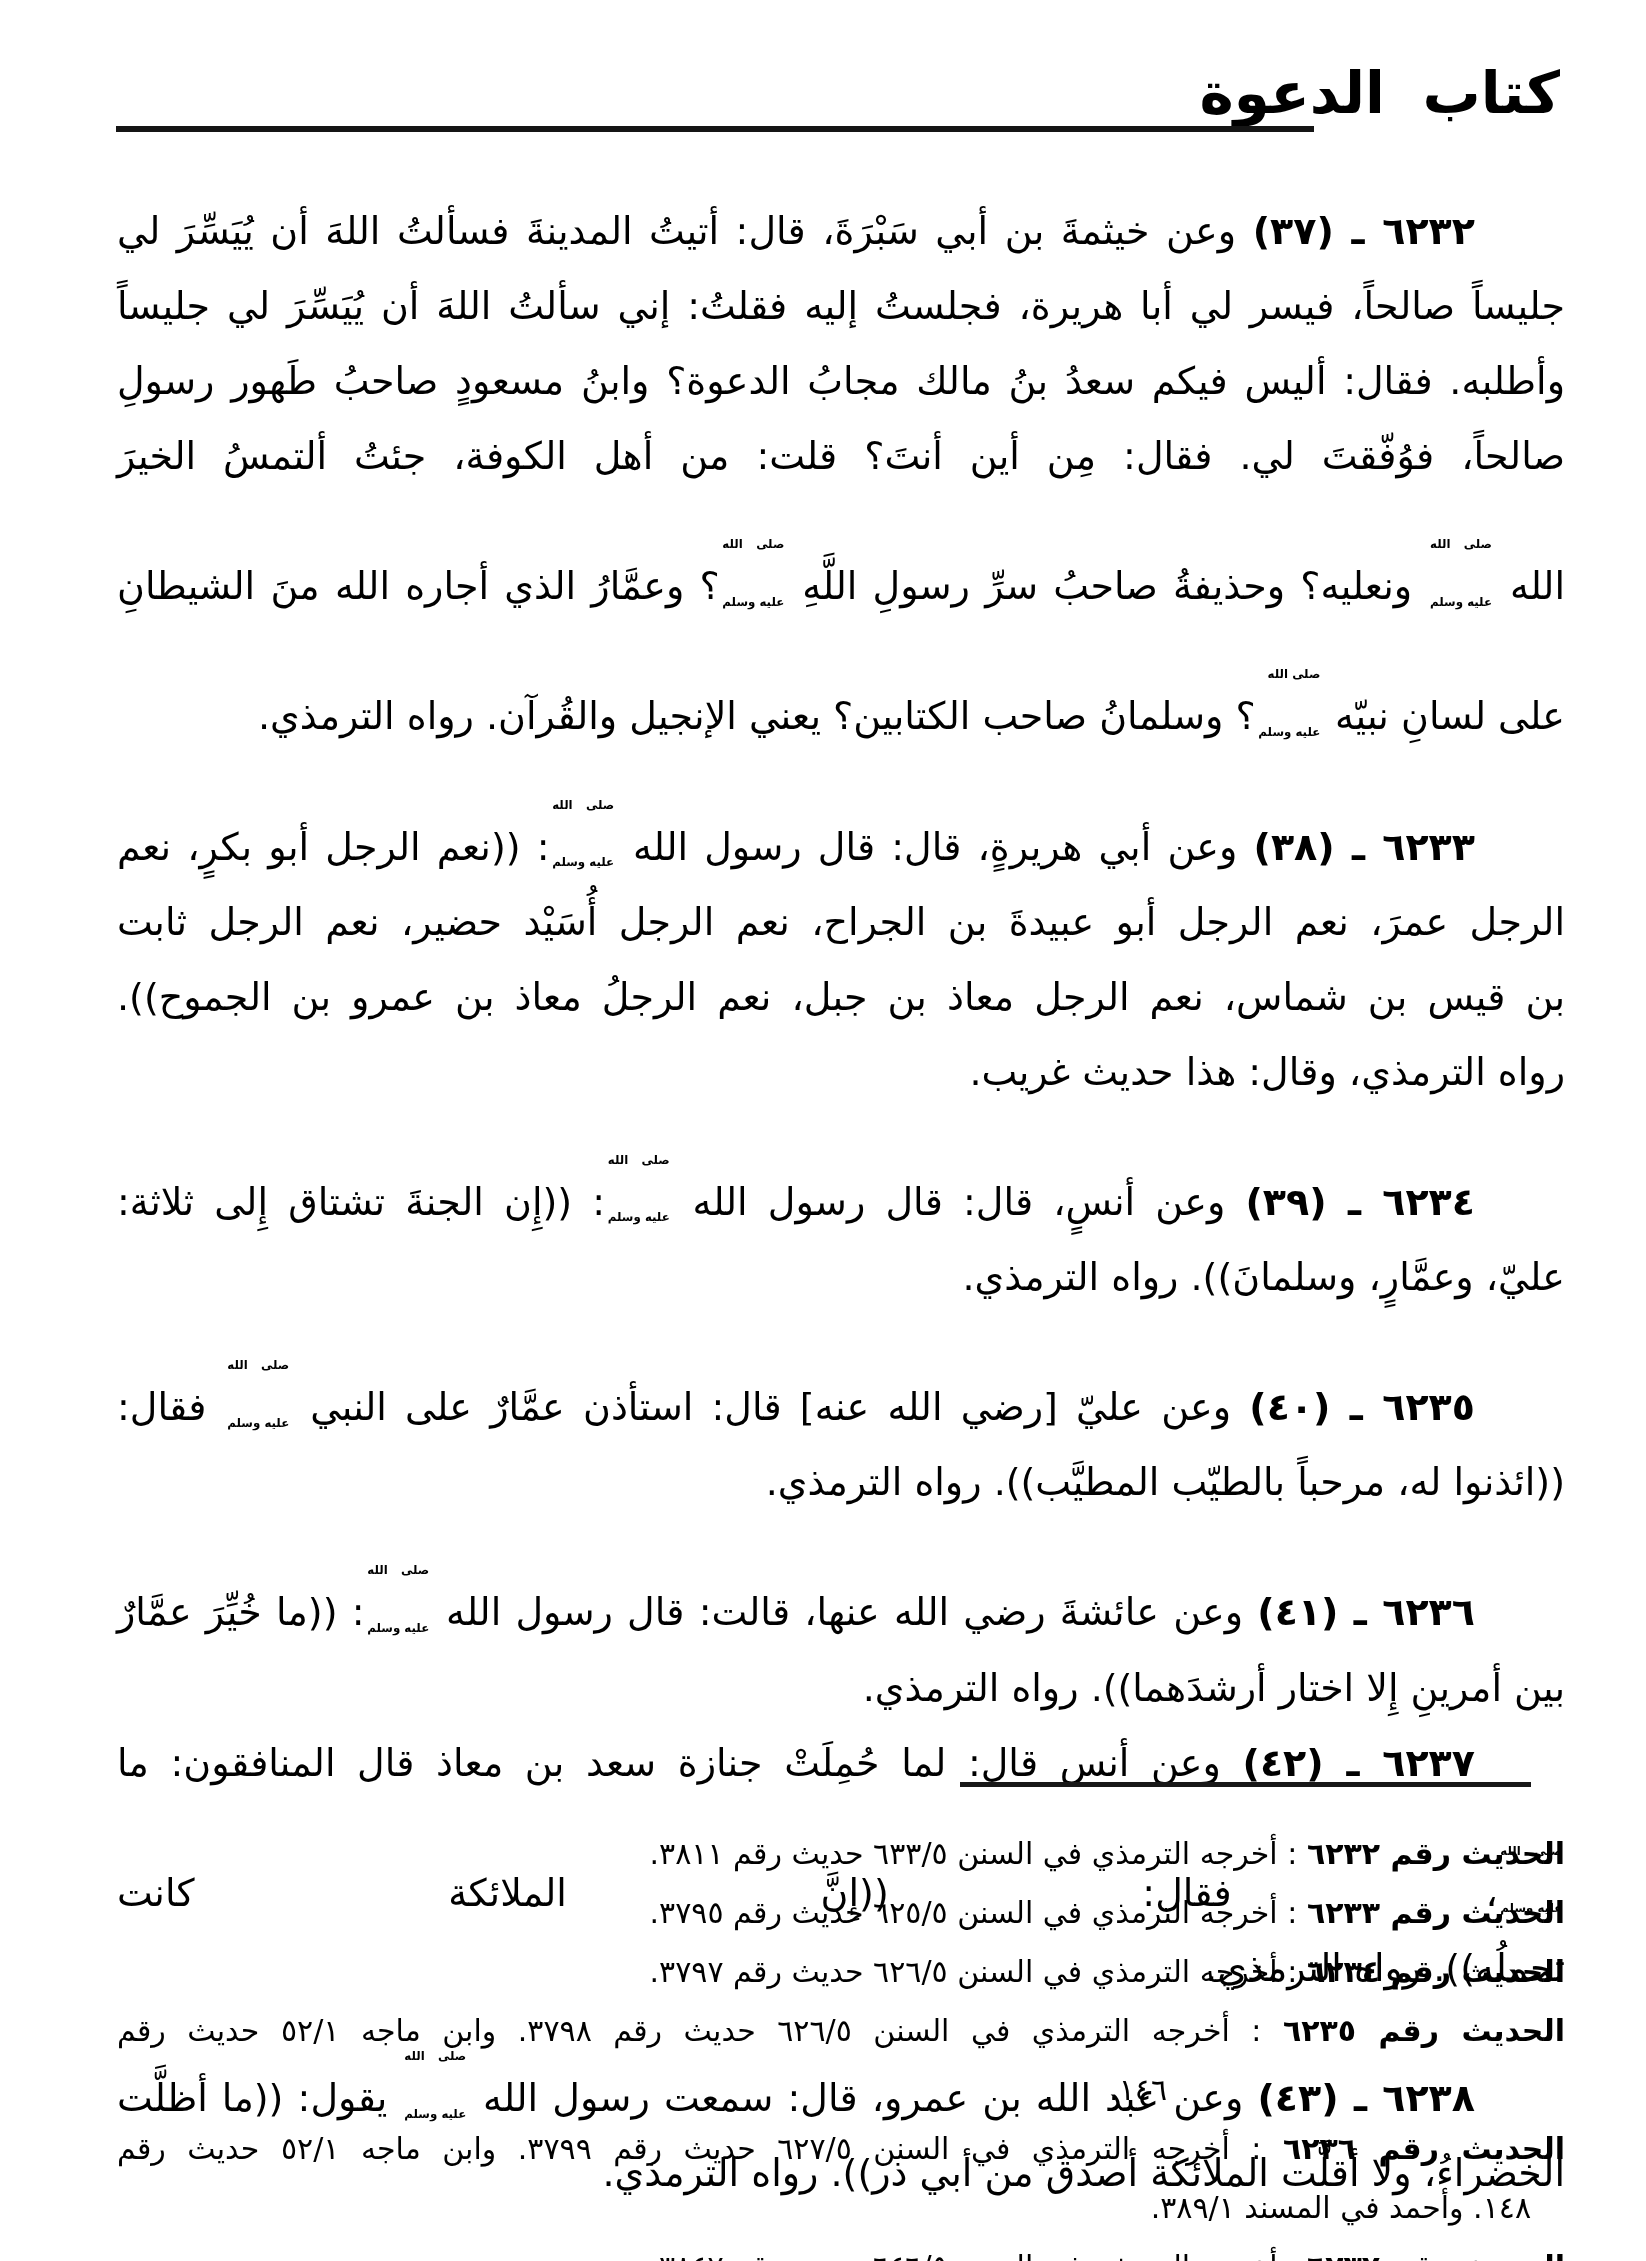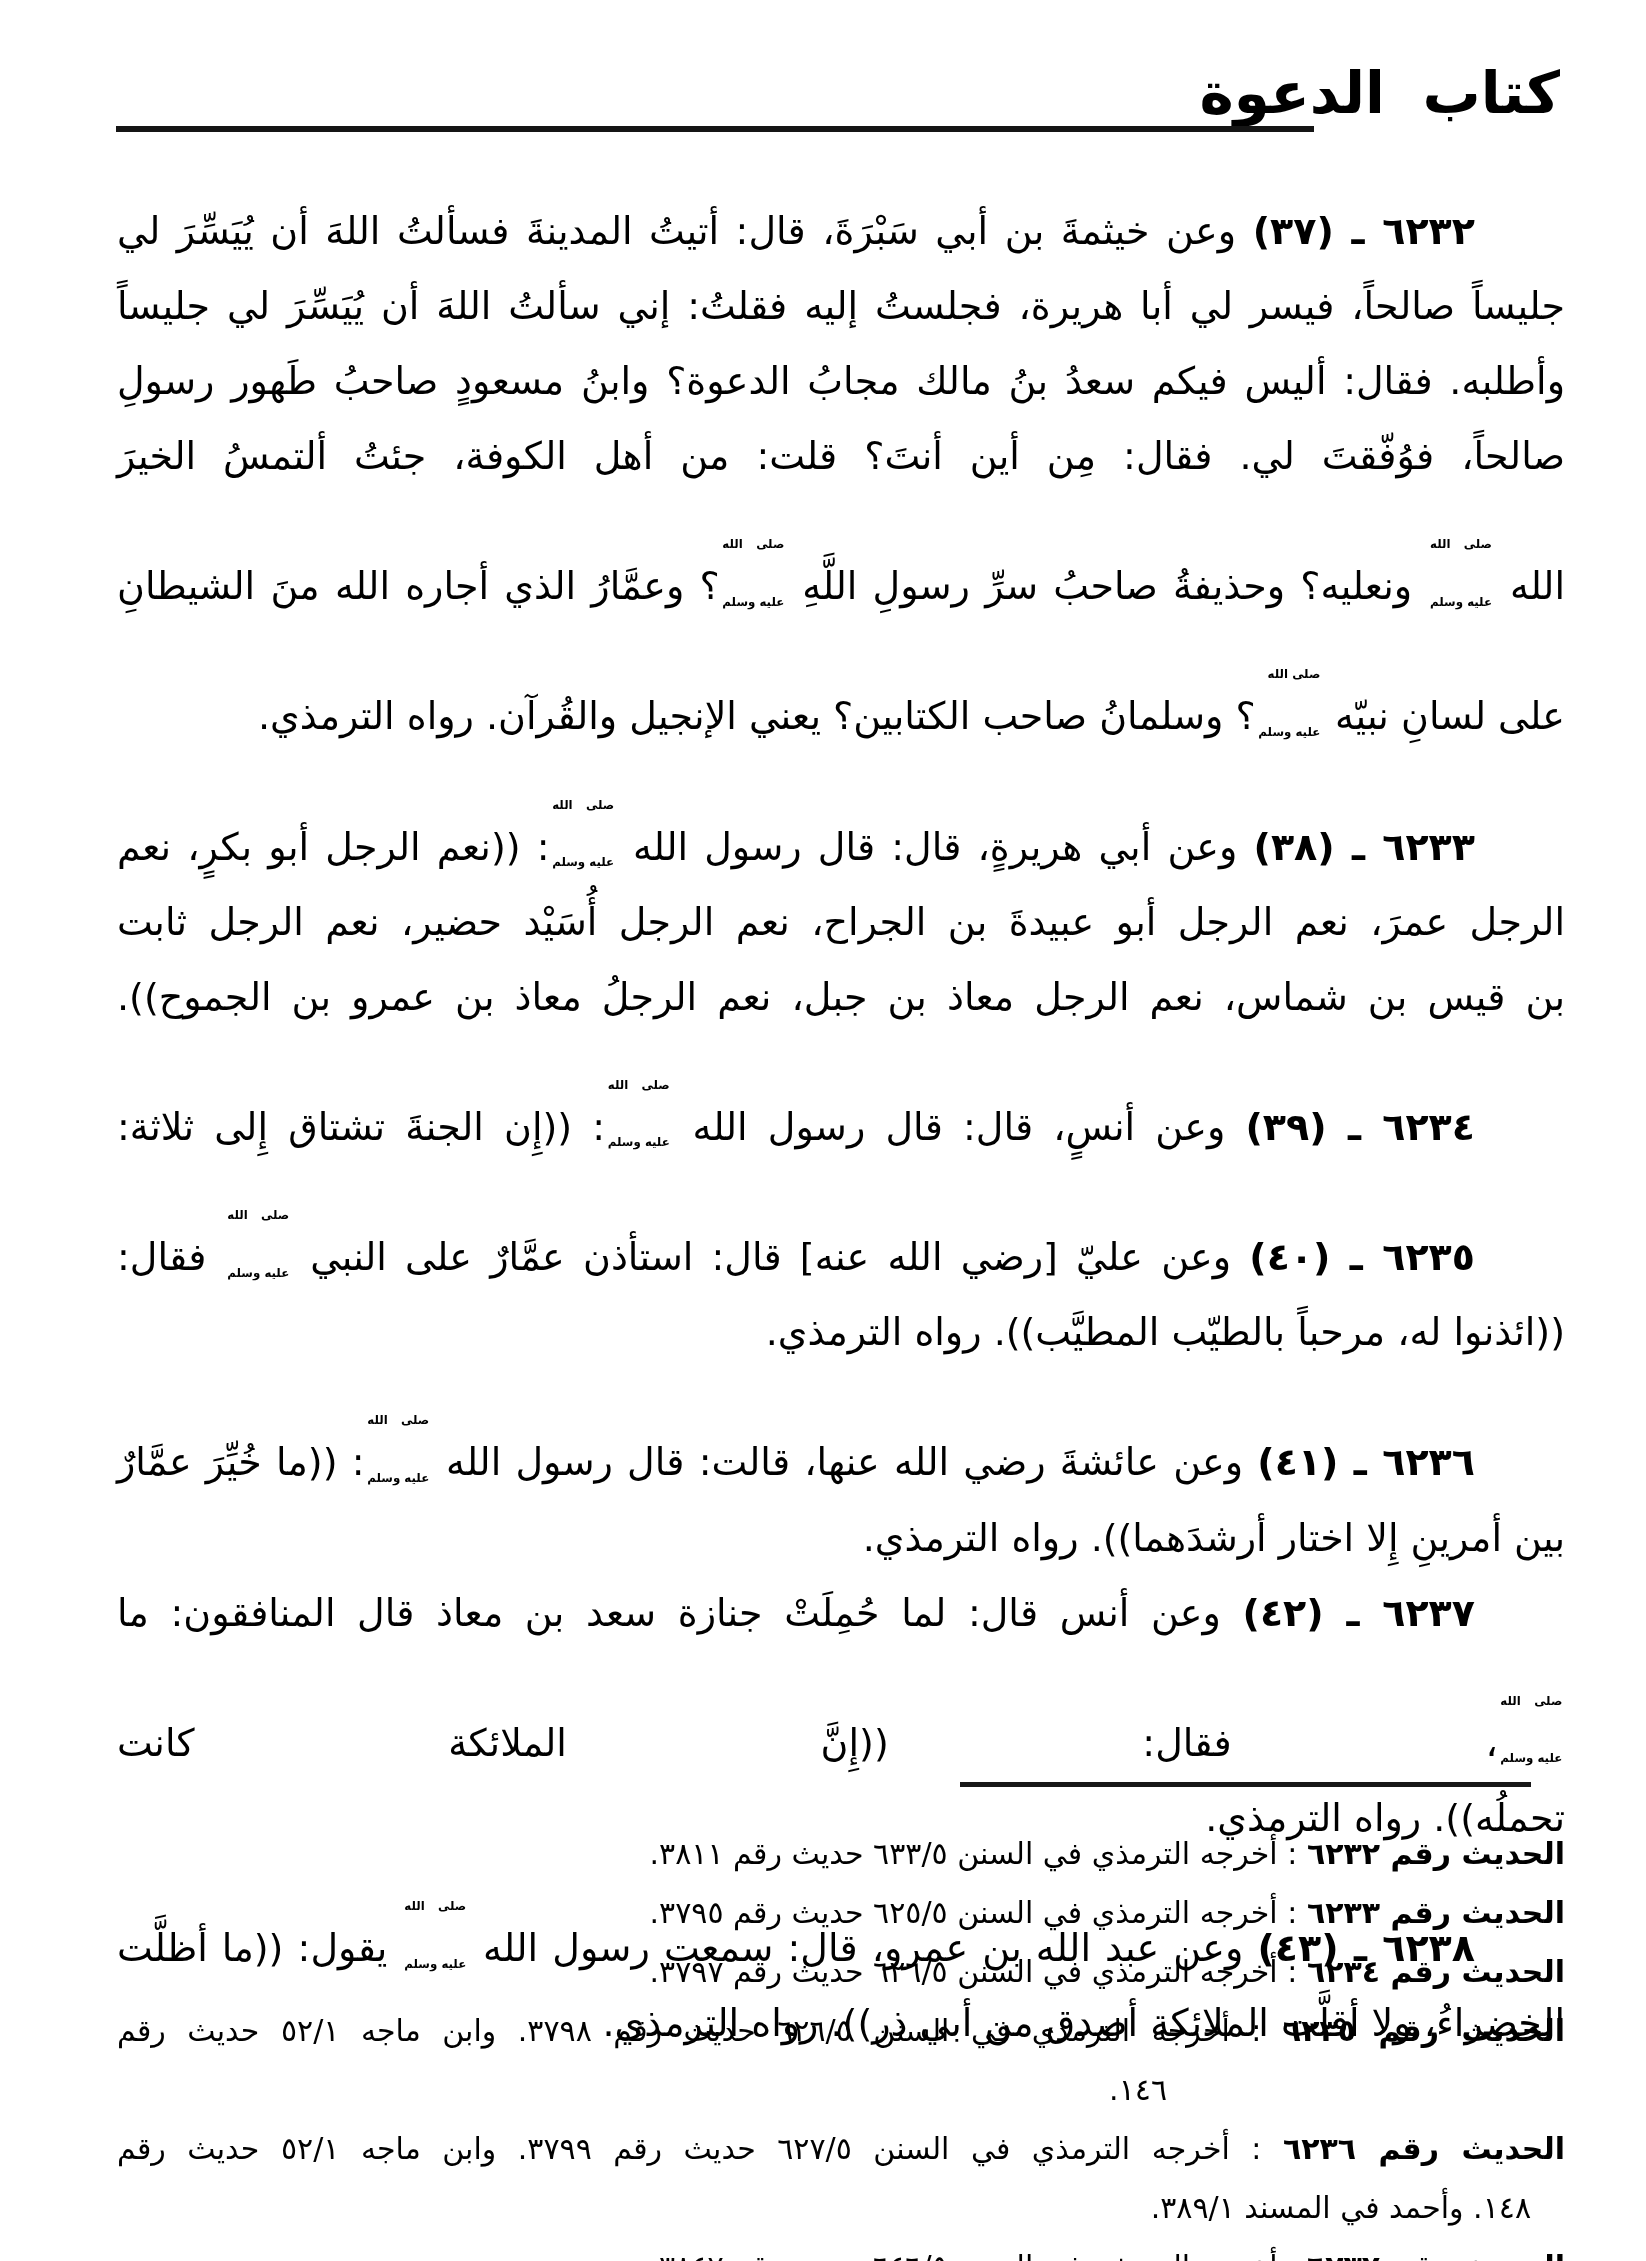--- a/index.html
+++ b/index.html
@@ -40,21 +40,23 @@
   <main class="body" id="bodytext">
       <div class="line first just"><span class="bld">٦٢٣٢ ـ (٣٧)</span><span> وعن خيثمةَ بن أبي سَبْرَةَ، قال: أتيتُ المدينةَ فسألتُ اللهَ أن يُيَسِّرَ لي</span></div>
       <div class="line just"><span>جليساً صالحاً، فيسر لي أبا هريرة، فجلستُ إليه فقلتُ: إني سألتُ اللهَ أن يُيَسِّرَ لي جليساً</span></div>
       <div class="line just"><span>وأطلبه. فقال: أليس فيكم سعدُ بنُ مالك مجابُ الدعوة؟ وابنُ مسعودٍ صاحبُ طَهور رسولِ</span></div>
       <div class="line just"><span>صالحاً، فوُفّقتَ لي. فقال: مِن أين أنتَ؟ قلت: من أهل الكوفة، جئتُ ألتمسُ الخيرَ</span></div>
       <div class="line just"><span>الله </span><span class="saw"><span>صلى الله</span><span>عليه وسلم</span></span><span> ونعليه؟ وحذيفةُ صاحبُ سرِّ رسولِ اللَّهِ </span><span class="saw"><span>صلى الله</span><span>عليه وسلم</span></span><span>؟ وعمَّارُ الذي أجاره الله منَ الشيطانِ</span></div>
       <div class="line end"><span>على لسانِ نبيّه </span><span class="saw"><span>صلى الله</span><span>عليه وسلم</span></span><span>؟ وسلمانُ صاحب الكتابين؟ يعني الإنجيل والقُرآن. رواه الترمذي.</span></div>
       <div class="line first just"><span class="bld">٦٢٣٣ ـ (٣٨)</span><span> وعن أبي هريرةٍ، قال: قال رسول الله </span><span class="saw"><span>صلى الله</span><span>عليه وسلم</span></span><span>: ((نعم الرجل أبو بكرٍ، نعم</span></div>
       <div class="line just"><span>الرجل عمرَ، نعم الرجل أبو عبيدةَ بن الجراح، نعم الرجل أُسَيْد حضير، نعم الرجل ثابت</span></div>
       <div class="line just"><span>بن قيس بن شماس، نعم الرجل معاذ بن جبل، نعم الرجلُ معاذ بن عمرو بن الجموح)).</span></div>
+      <div class="line end"><span>رواه الترمذي، وقال: هذا حديث غريب.</span></div>
       <div class="line first just"><span class="bld">٦٢٣٤ ـ (٣٩)</span><span> وعن أنسٍ، قال: قال رسول الله </span><span class="saw"><span>صلى الله</span><span>عليه وسلم</span></span><span>: ((إِن الجنةَ تشتاق إِلى ثلاثة:</span></div>
+      <div class="line end"><span>عليّ، وعمَّارٍ، وسلمانَ)). رواه الترمذي.</span></div>
       <div class="line first just"><span class="bld">٦٢٣٥ ـ (٤٠)</span><span> وعن عليّ [رضي الله عنه] قال: استأذن عمَّارٌ على النبي </span><span class="saw"><span>صلى الله</span><span>عليه وسلم</span></span><span> فقال:</span></div>
       <div class="line end"><span>((ائذنوا له، مرحباً بالطيّب المطيَّب)). رواه الترمذي.</span></div>
       <div class="line first just"><span class="bld">٦٢٣٦ ـ (٤١)</span><span> وعن عائشةَ رضي الله عنها، قالت: قال رسول الله </span><span class="saw"><span>صلى الله</span><span>عليه وسلم</span></span><span>: ((ما خُيِّرَ عمَّارٌ</span></div>
       <div class="line end"><span>بين أمرينِ إِلا اختار أرشدَهما)). رواه الترمذي.</span></div>
       <div class="line first just"><span class="bld">٦٢٣٧ ـ (٤٢)</span><span> وعن أنس قال: لما حُمِلَتْ جنازة سعد بن معاذ قال المنافقون: ما</span></div>
       <div class="line just"><span class="saw"><span>صلى الله</span><span>عليه وسلم</span></span><span>، فقال: ((إِنَّ الملائكة كانت</span></div>
       <div class="line end"><span>تحملُه)). رواه الترمذي.</span></div>
       <div class="line first just"><span class="bld">٦٢٣٨ ـ (٤٣)</span><span> وعن عبد الله بن عمرو، قال: سمعت رسول الله </span><span class="saw"><span>صلى الله</span><span>عليه وسلم</span></span><span> يقول: ((ما أظلَّت</span></div>
       <div class="line end"><span>الخضراءُ، ولا أقلَّت الملائكة أصدق من أبي ذر)). رواه الترمذي.</span></div>
     </main>

